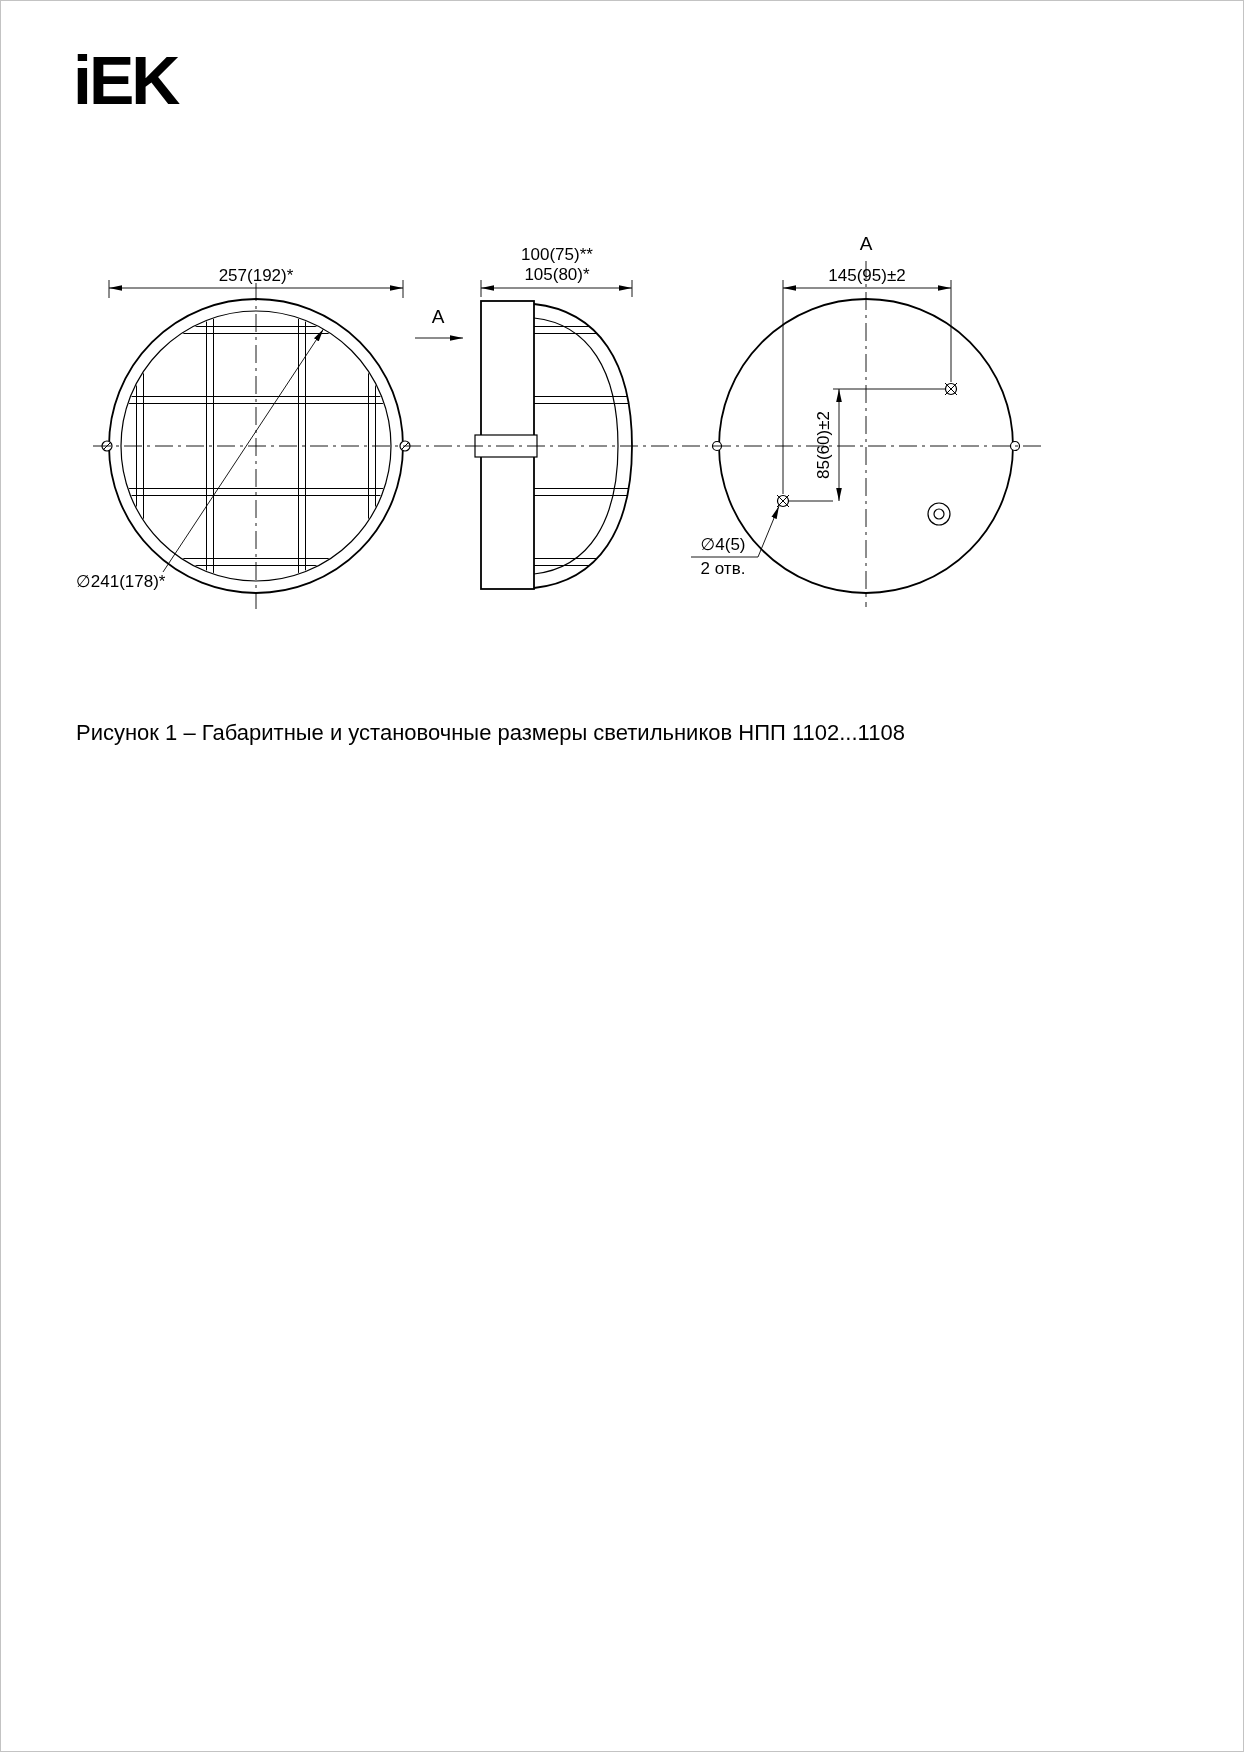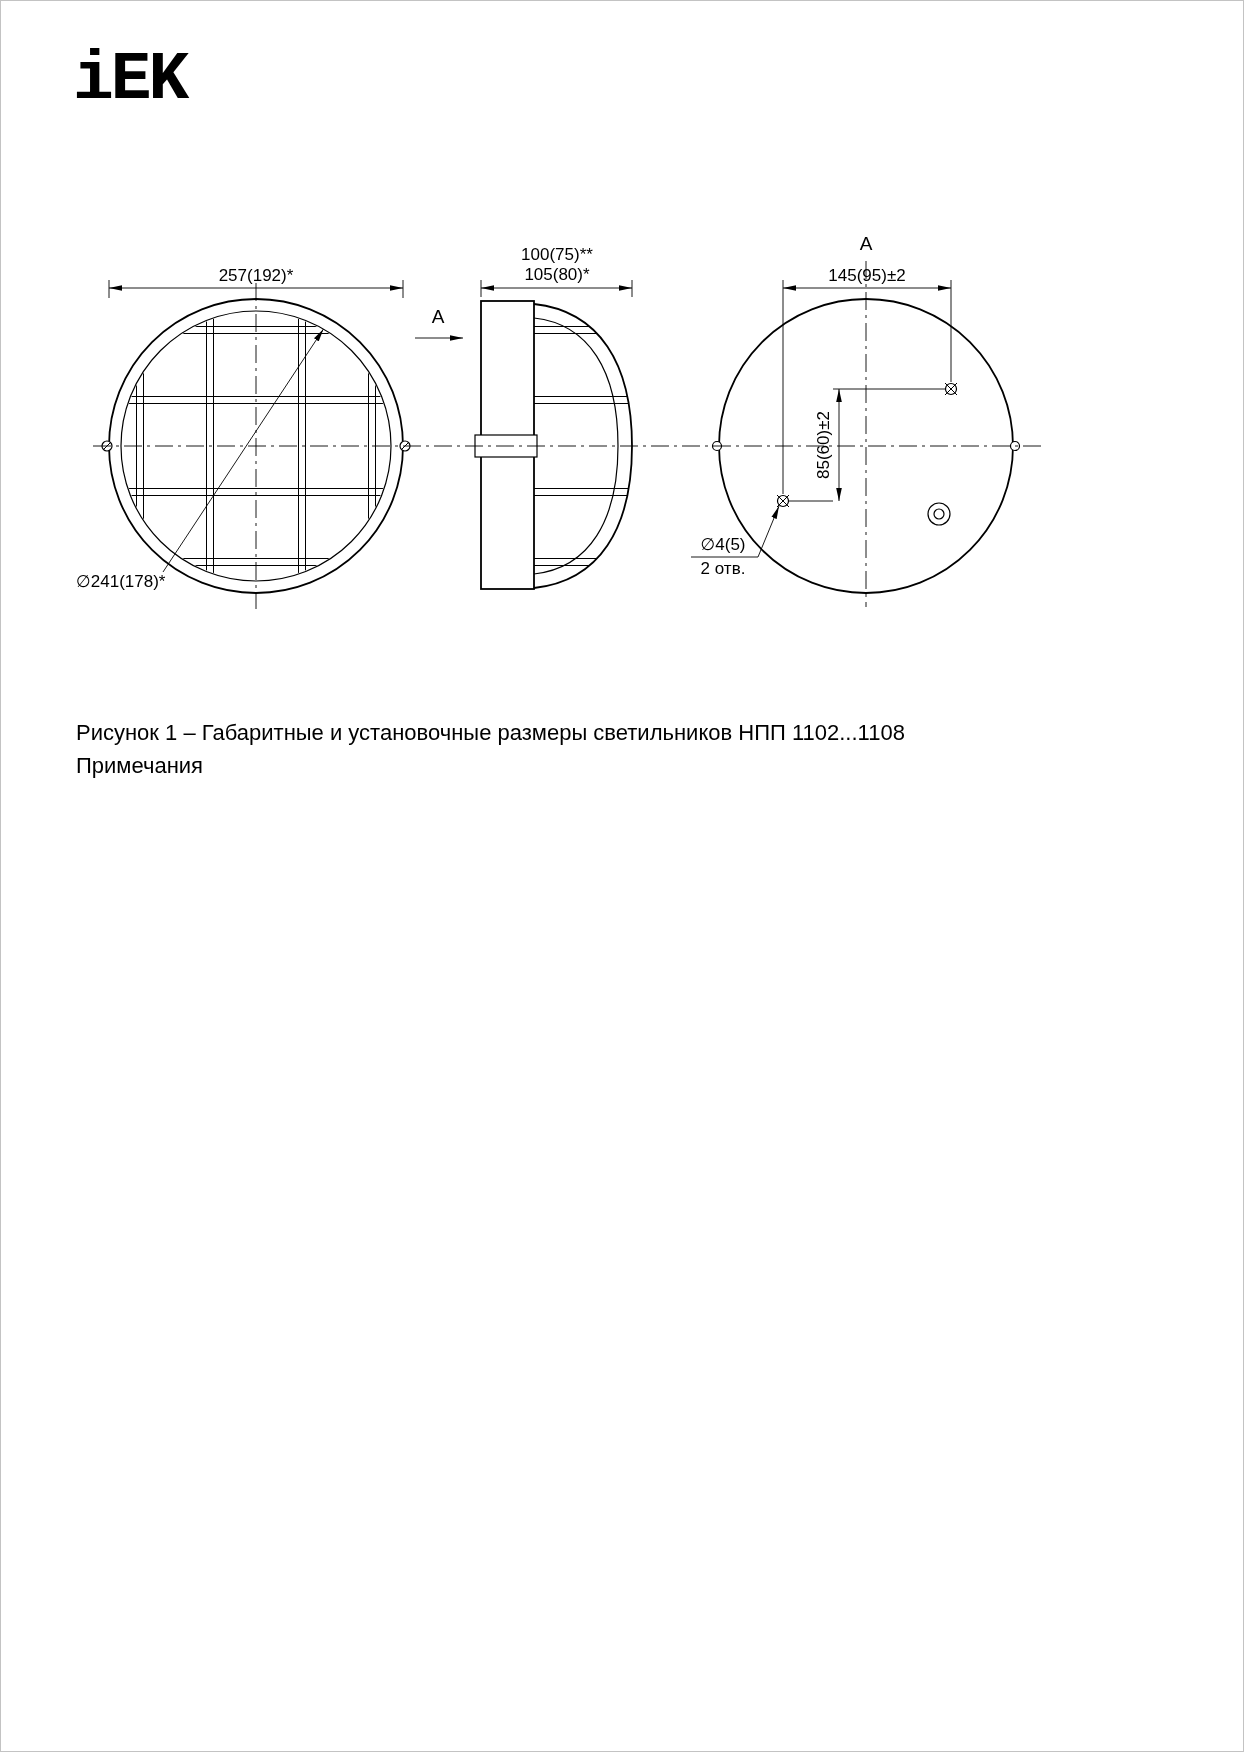--- a/index.html
+++ b/index.html
@@ -9,21 +9,21 @@
     background:#fff;
     border:1px solid #c3c3c3;
     box-sizing:border-box;
     font-family:"Liberation Sans","DejaVu Sans",sans-serif;
     color:#000;
     overflow:hidden;
   }
   .logo{
     position:absolute;left:72px;top:40px;
     font-size:68px;font-weight:bold;letter-spacing:-3px;
-    font-family:Liberation Mono, monospace;
+    font-family:Liberation Sans, sans-serif;
   }
   svg{position:absolute;left:0;top:0;}
   svg text{
     font-family:"Liberation Sans","DejaVu Sans",sans-serif;
     fill:#000;
   }
   .dimtxt{font-size:17px;}
   .viewtxt{font-size:19px;}
   .thick{stroke:#000;stroke-width:1.8;fill:none;}
   .thickf{stroke:#000;stroke-width:1.8;fill:#fff;}
@@ -175,16 +175,15 @@
 
     <g>
       <line class="cline" x1="92" y1="445" x2="1040" y2="445"></line>
       <line class="cline" x1="255" y1="282" x2="255" y2="608"></line>
       <line class="cline" x1="865" y1="260" x2="865" y2="606"></line>
     </g>
   </svg>
 
   <div class="caption">
     <div>Рисунок 1 – Габаритные и установочные размеры светильников НПП 1102...1108</div>
-    <div>Примечания</div>
   </div>
 
 </div>
 
 </body></html>

